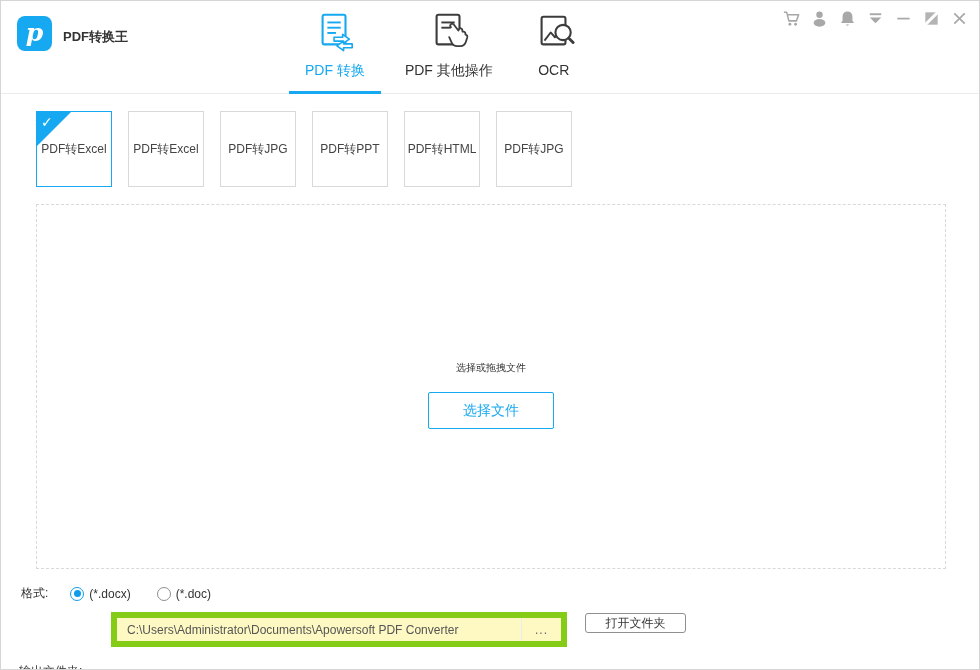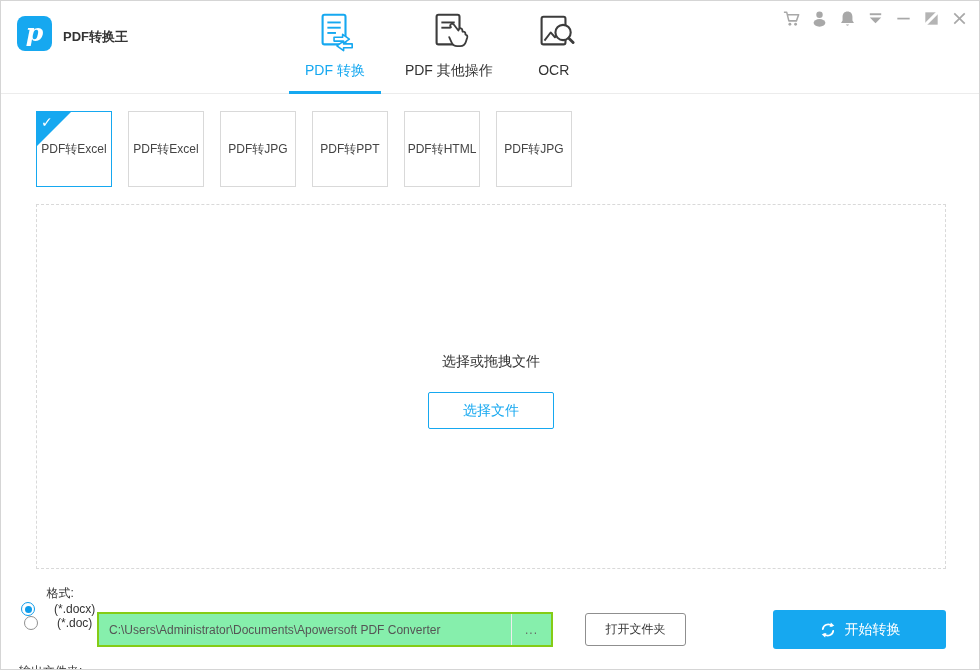--- a/index.html
+++ b/index.html
@@ -25,37 +25,37 @@
 
   
   .cards { position:absolute; left:35px; top:110px; display:flex; gap:16px; }
   .card { position:relative; width:76px; height:76px; background:#fff; border:1px solid #d9d9d9; display:flex; align-items:center; justify-content:center; font-size:12px; color:#444; cursor:pointer; }
   .card.selected { border-color:#16a8f0; }
   .card-corner { position:absolute; top:0; left:0; width:0; height:0; border-top:34px solid #16a8f0; border-right:34px solid transparent; }
   .corner-check { position:absolute; top:2px; left:4px; color:#fff; font-size:14px; font-weight:bold; }
 
   
   .dropzone { position:absolute; left:35px; top:203px; width:910px; height:365px; border:1px dashed #d9d9d9; background:#fff; }
-  .drop-hint { position:absolute; top:148px; left:0; width:100%; text-align:center; font-size:14px; color:#333; }
+  .drop-hint { position:absolute; top:156px; left:0; width:100%; text-align:center; font-size:10px; color:#333; }
   .select-btn { position:absolute; top:187px; left:50%; transform:translateX(-50%); width:126px; height:37px; background:#fff; border:1px solid #16a8f0; border-radius:2px; color:#16a8f0; font-size:14px; cursor:pointer; font-family:Liberation Mono, monospace; }
 
   
-  .format-row { position:absolute; left:20px; top:584px; display:flex; align-items:center; font-size:12px; color:#333;flex-direction:column; }
+  .format-row { position:absolute; left:20px; top:584px; display:flex; align-items:center; font-size:12px; color:#333; }
   .format-label { margin-right:22px; }
-  .radio { display:flex; align-items:center; gap:19px; margin-right:26px; cursor:pointer; }
+  .radio { display:flex; align-items:center; gap:5px; margin-right:26px; cursor:pointer; }
   .radio-circle { position:relative; width:14px; height:14px; border-radius:50%; border:1px solid #909090; background:#fff; }
   .radio.checked .radio-circle { border-color:#0f9cea; }
   .radio.checked .radio-circle::after { content:""; position:absolute; left:2.5px; top:2.5px; width:7px; height:7px; border-radius:50%; background:#0f9cea; }
 
   
   .out-label { position:absolute; left:18px; top:622px; font-size:12px; color:#333;margin-top:40px; }
-  .path-box { position:absolute; left:96px; top:611px; width:456px; height:35px; border:2px solid #84cc16; background:#86efac; display:flex; }
+  .path-box { position:absolute; left:110px; top:611px; width:456px; height:35px; border:6px solid #84cc16; background:#fef9c3; display:flex; }
   .path-input { flex:1; border:none; outline:none; font-size:12px; color:#555; padding:0 10px; font-family:inherit; background:transparent; }
   .browse-seg { width:40px; border-left:1px solid #ededed; display:flex; align-items:center; justify-content:center; font-size:12px; color:#666; cursor:pointer; letter-spacing:1px; }
-  .open-btn { position:absolute; left:584px; top:612px; width:101px; height:33px; background:#fff; border:1px solid #8f8f8f; border-radius:3px; font-size:12px; color:#333; cursor:pointer; font-family:inherit; }
+  .open-btn { position:absolute; left:584px; top:612px; width:101px; height:20px; background:#fff; border:1px solid #8f8f8f; border-radius:3px; font-size:12px; color:#333; cursor:pointer; font-family:inherit; }
   .convert-btn { position:absolute; left:772px; top:609px; width:173px; height:39px; background:#16a8f0; border:none; border-radius:3px; color:#fff; font-size:14px; display:flex; align-items:center; justify-content:center; gap:8px; cursor:pointer; font-family:inherit; }
 </style>
 </head>
 <body>
 
 <div class="window">
 
   <div class="header">
     <div class="logo">p</div>
     <div class="app-title">PDF转换王</div>
@@ -183,25 +183,14 @@
       <span class="radio-label">(*.doc)</span>
     </span>
   </div>
 
   <div class="out-label">输出文件夹:</div>
   <div class="path-box">
     <input class="path-input" type="text" value="C:\Users\Administrator\Documents\Apowersoft PDF Converter" style="">
     <span class="browse-seg">...</span>
   </div>
   <button class="open-btn">打开文件夹</button>
-  <button class="convert-btn">
-    <span style="display:flex;">
-      <svg width="18" height="18" viewBox="0 0 20 20" fill="none">
-        <path d="M4.2 9 a6 6 0 0 1 10 -3.6" stroke="#fff" stroke-width="2" stroke-linecap="round"></path>
-        <polygon points="13.2,1.6 17,5.4 11.8,6.6" fill="#fff"></polygon>
-        <path d="M15.8 11 a6 6 0 0 1 -10 3.6" stroke="#fff" stroke-width="2" stroke-linecap="round"></path>
-        <polygon points="6.8,18.4 3,14.6 8.2,13.4" fill="#fff"></polygon>
-      </svg>
-    </span>
-    <span>开始转换</span>
-  </button>
 
 </div>
 
 </body></html>

